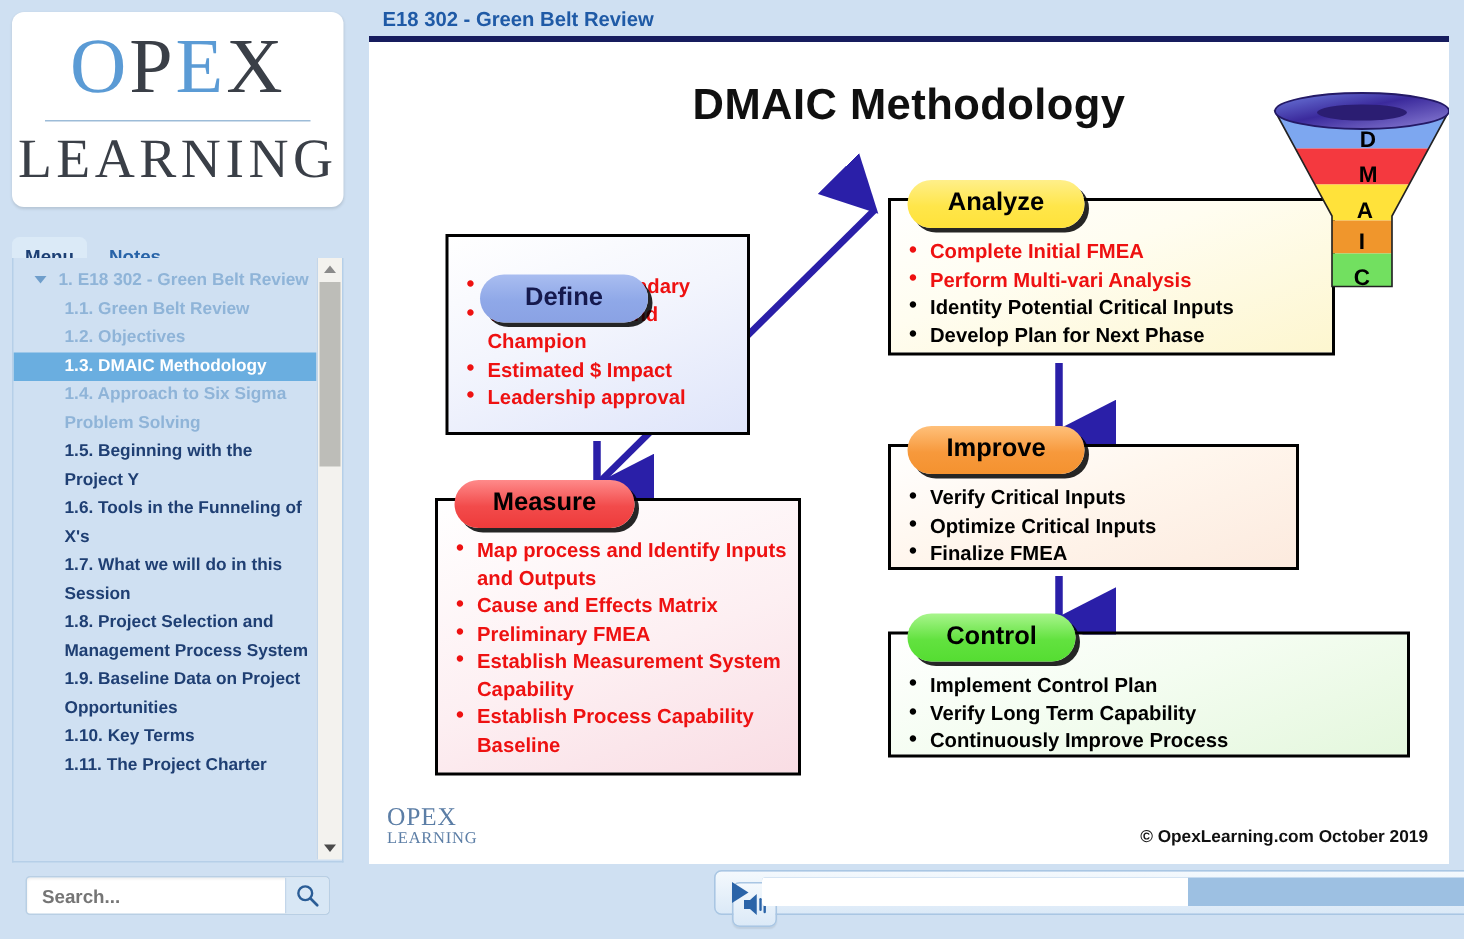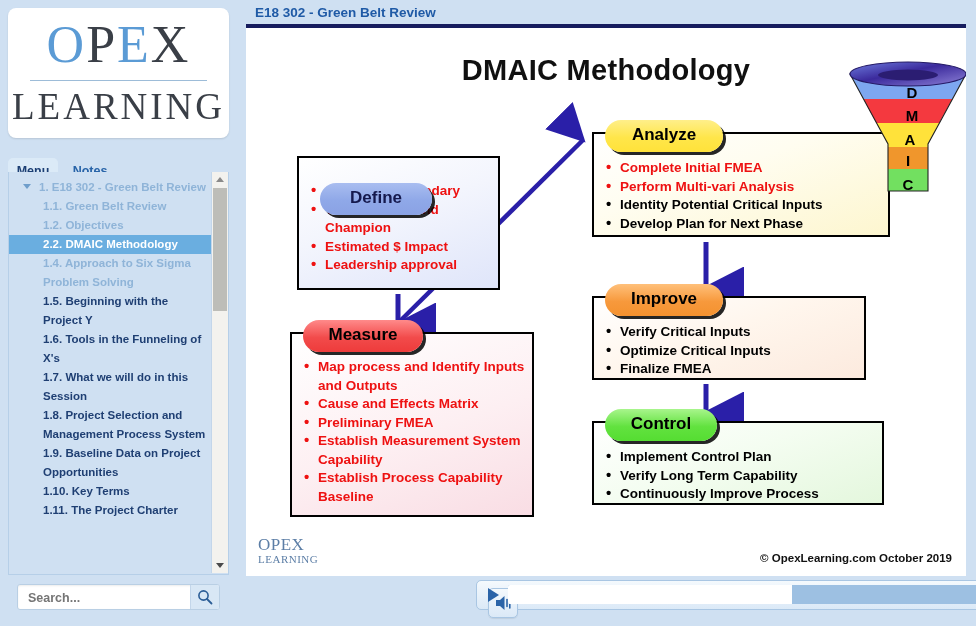--- a/index.html
+++ b/index.html
@@ -178,21 +178,21 @@
   #pill-analyze{left:11px;top:-14px;width:118px;
     background:linear-gradient(180deg,#ffef8a 0%,#ffe64a 55%,#ffe23a 100%);
     color:#000;}
   
   #box-improve{left:346px;top:268px;width:274px;height:84px;
     background:linear-gradient(160deg,#ffffff 0%,#fff6ed 45%,#fceade 100%);}
   #pill-improve{left:11px;top:-14px;width:118px;
     background:linear-gradient(180deg,#ffc07a 0%,#f7993c 55%,#f4922f 100%);
     color:#000;}
   
-  #box-control{left:346px;top:393px;width:292px;height:84px;
+  #box-control{left:346px;top:393px;width:348px;height:84px;
     background:linear-gradient(160deg,#ffffff 0%,#f4fdf1 45%,#e4f7dd 100%);}
   #pill-control{left:11px;top:-14px;width:112px;
     background:linear-gradient(180deg,#a8f58c 0%,#62e23f 55%,#55dd32 100%);
     color:#000;}
 
   .arrows{position:absolute;left:0;top:0;width:720px;height:552px;pointer-events:none;}
 
   
   .funnel{position:absolute;left:600px;top:32px;width:124px;height:140px;}
 
@@ -249,21 +249,21 @@
     <div class="tabs">
       <div class="tab active">Menu</div>
       <div class="tab inactive">Notes</div>
     </div>
 
     <div class="menu-panel">
       <div class="menu-list" id="menu-list">
           <div class="menu-item lvl0 "><span class="caret"></span><span>1. E18 302 - Green Belt Review</span></div>
           <div class="menu-item lvl1 "><span>1.1. Green Belt Review</span></div>
           <div class="menu-item lvl1 "><span>1.2. Objectives</span></div>
-          <div class="menu-item lvl1 current"><span>2.2. DMAIC Methodology</span></div>
+          <div class="menu-item lvl1 current"><span>1.3. DMAIC Methodology</span></div>
           <div class="menu-item lvl1 "><span>1.4. Approach to Six Sigma Problem Solving</span></div>
           <div class="menu-item lvl1 unvisited"><span>1.5. Beginning with the Project Y</span></div>
           <div class="menu-item lvl1 unvisited"><span>1.6. Tools in the Funneling of X's</span></div>
           <div class="menu-item lvl1 unvisited"><span>1.7. What we will do in this Session</span></div>
           <div class="menu-item lvl1 unvisited"><span>1.8. Project Selection and Management Process System</span></div>
           <div class="menu-item lvl1 unvisited"><span>1.9. Baseline Data on Project Opportunities</span></div>
           <div class="menu-item lvl1 unvisited"><span>1.10. Key Terms</span></div>
           <div class="menu-item lvl1 unvisited"><span>1.11. The Project Charter</span></div>
         </div>
       <div class="mscroll">

